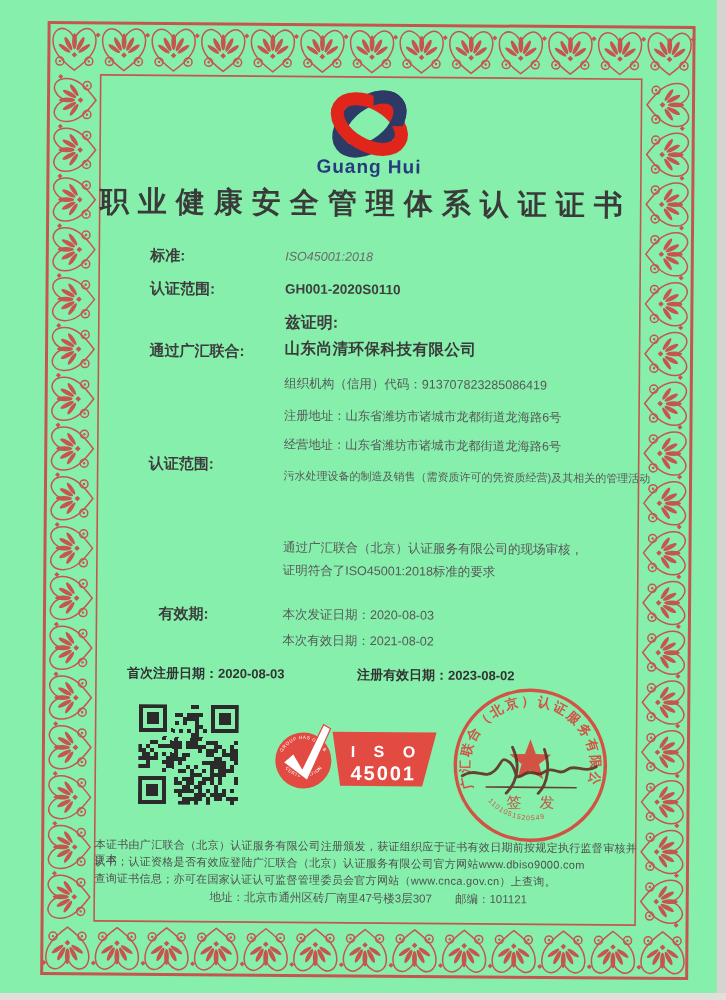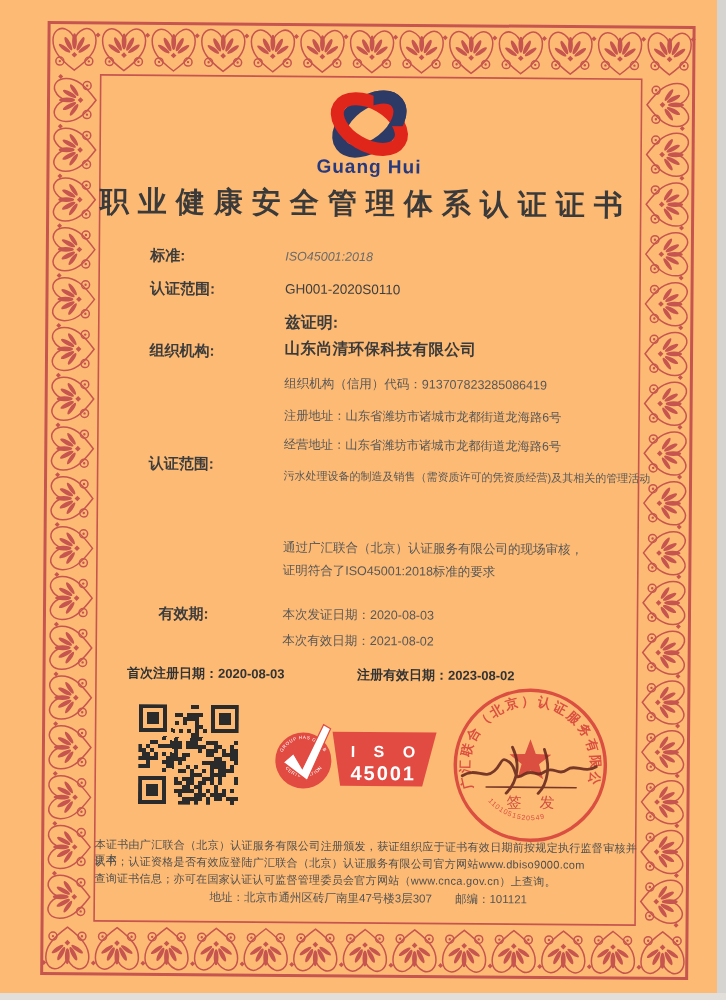--- a/index.html
+++ b/index.html
@@ -1,27 +1,27 @@
 <!DOCTYPE html>
 <html><head>
 <meta charset="utf-8">
 <style>
   html,body{margin:0;padding:0;}
   body{background:#ffffff;font-family:"Liberation Sans","DejaVu Sans",sans-serif;}
-  .page{position:relative;width:726px;height:1000px;background:#fdba74;overflow:hidden;}
+  .page{position:relative;width:726px;height:1000px;background:#86efac;overflow:hidden;}
   .sheet{position:absolute;inset:0;transform:rotate(0.45deg);transform-origin:50% 55%;}
   .abs{position:absolute;}
   .frame-svg{position:absolute;left:0;top:0;pointer-events:none;}
   .title{position:absolute;left:0;top:184px;width:100%;text-align:center;
          font-size:29px;font-weight:bold;color:#3a3a3a;letter-spacing:9px;}
   .brand{position:absolute;left:292px;top:156px;width:148px;text-align:center;
          font-size:19px;font-weight:bold;color:#283a7e;letter-spacing:1px;}
   .lbl{font-weight:bold;color:#3c3c3c;font-size:15px;}
   .val{color:#585858;font-size:12.5px;}
-  .val-strong{color:#3f3f3f;font-weight:normal;}
+  .val-strong{color:#3f3f3f;font-weight:bold;}
   .holder{font-size:15.5px;font-weight:bold;color:#3a3a3a;letter-spacing:0.5px;}
   .scope{font-size:11px;color:#585858;white-space:nowrap;}
   .bolddate{font-size:13px;font-weight:bold;color:#333;}
   .footer-line{position:absolute;left:97px;width:548px;font-size:11px;color:#4f4f4f;letter-spacing:0.3px;}
   .addr-line{position:absolute;left:97px;top:891px;width:548px;text-align:center;font-size:11.5px;color:#555;}
   .scan-right{position:absolute;right:0;top:0;width:9px;height:100%;background:#d6d4d0;}
   .scan-bottom{position:absolute;left:0;bottom:0;width:100%;height:7px;background:#e2dfda;}
 </style>
 </head>
 <body>
@@ -131,21 +131,21 @@
     <div class="title">职业健康安全管理体系认证证书</div>
 
     <div class="abs lbl" style="left:148px;top:248px;">标准:</div>
     <div class="abs val" style="left:283px;top:250px;color:#6a6a6a;font-style:italic;">ISO45001:2018</div>
 
     <div class="abs lbl" style="left:148px;top:281px;">认证范围:</div>
     <div class="abs val val-strong" style="left:283px;top:282px;font-size:13.5px;">GH001-2020S0110</div>
 
     <div class="abs lbl" style="left:283px;top:313px;font-size:16px;">兹证明:</div>
 
-    <div class="abs lbl" style="left:148px;top:343px;">组织机构:</div>
+    <div class="abs lbl" style="left:148px;top:343px;">通过广汇联合:</div>
     <div class="abs holder" style="left:283px;top:339px;">山东尚清环保科技有限公司</div>
 
     <div class="abs val" style="left:283px;top:376px;">组织机构（信用）代码：913707823285086419</div>
     <div class="abs val" style="left:283px;top:408px;font-size:12.3px;">注册地址：山东省潍坊市诸城市龙都街道龙海路6号</div>
     <div class="abs val" style="left:283px;top:437px;font-size:12.3px;">经营地址：山东省潍坊市诸城市龙都街道龙海路6号</div>
 
     <div class="abs lbl" style="left:148px;top:456px;">认证范围:</div>
     <div class="abs scope" style="left:283px;top:469px;">污水处理设备的制造及销售（需资质许可的凭资质经营)及其相关的管理活动</div>
 
     <div class="abs val" style="left:283px;top:540px;">通过广汇联合（北京）认证服务有限公司的现场审核，</div>

